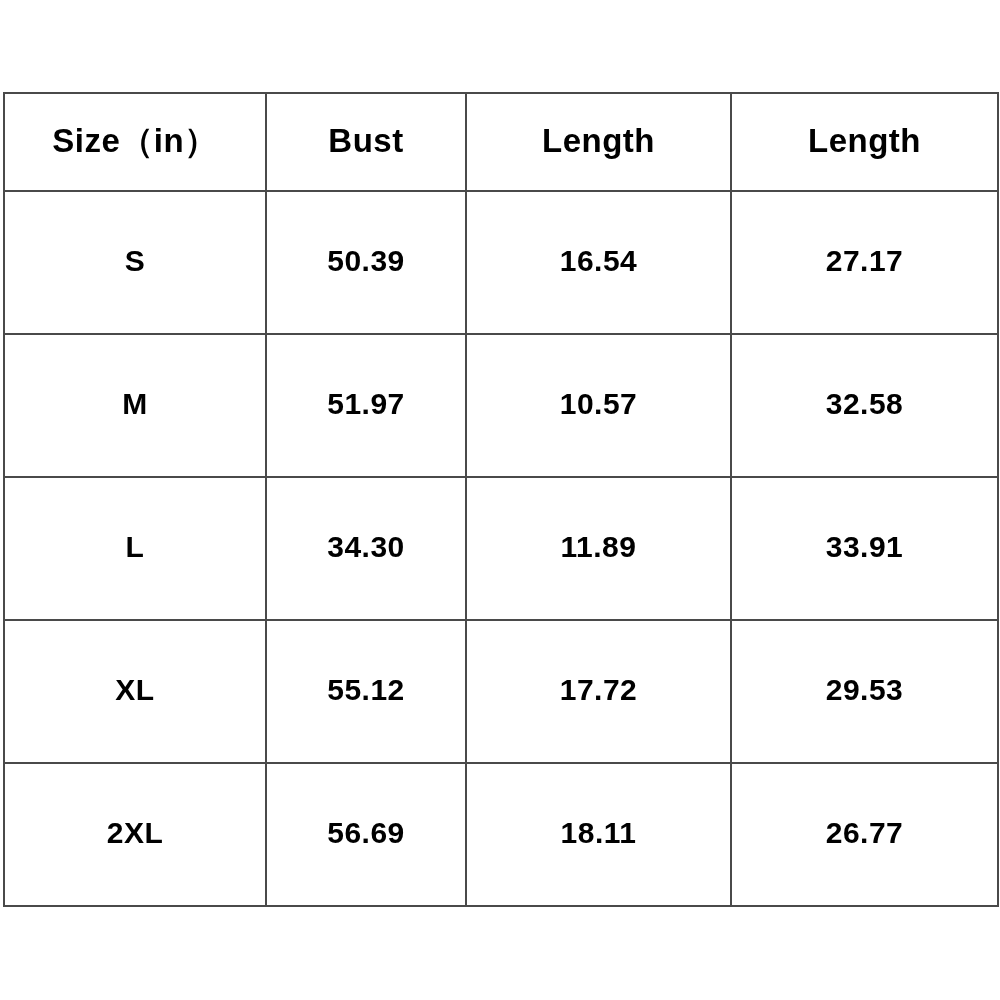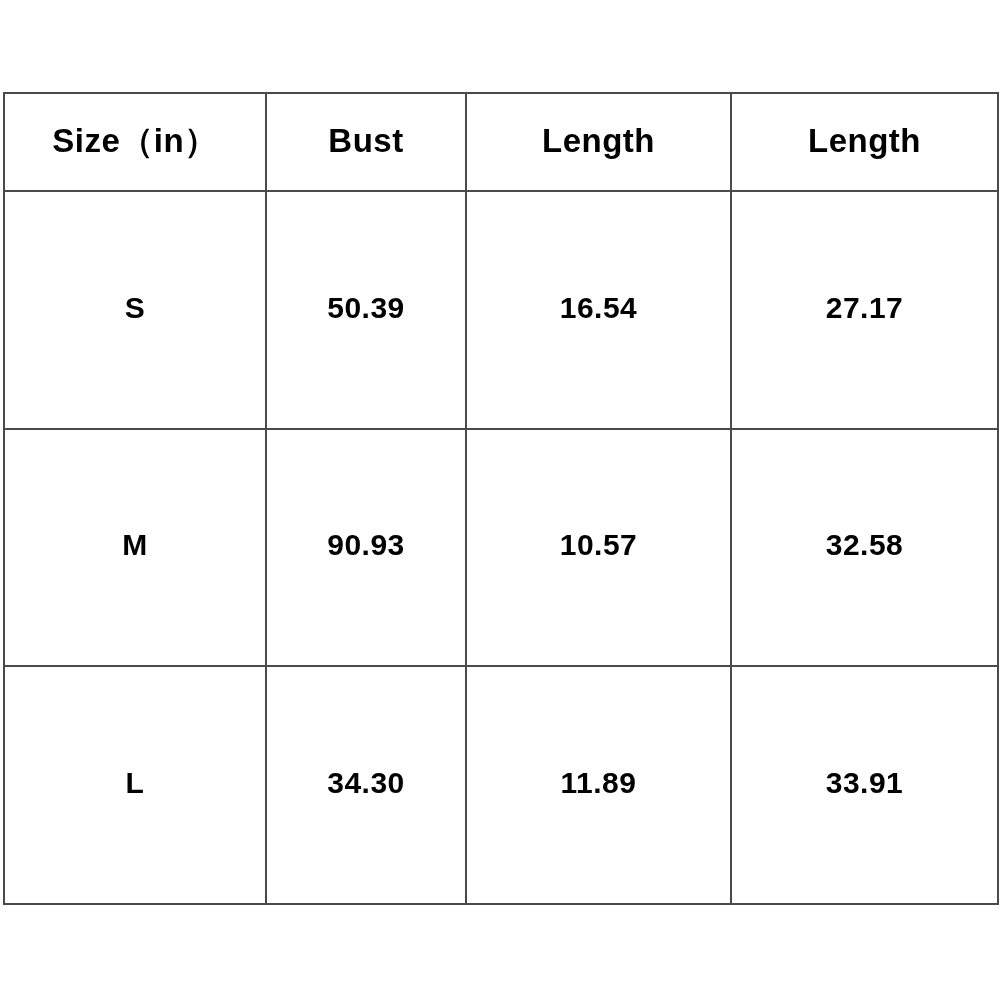--- a/index.html
+++ b/index.html
@@ -111,21 +111,21 @@
           </td>
         <td>
             <span class="cell-inner">27.17</span>
           </td>
       </tr>
       <tr>
         <td>
             <span class="cell-inner">M</span>
           </td>
         <td>
-            <span class="cell-inner">90.93</span>
+            <span class="cell-inner">51.97</span>
           </td>
         <td>
             <span class="cell-inner">10.57</span>
           </td>
         <td>
             <span class="cell-inner">32.58</span>
           </td>
       </tr>
       <tr>
         <td>
@@ -134,15 +134,43 @@
         <td>
             <span class="cell-inner">34.30</span>
           </td>
         <td>
             <span class="cell-inner">11.89</span>
           </td>
         <td>
             <span class="cell-inner">33.91</span>
           </td>
       </tr>
+      <tr>
+        <td>
+            <span class="cell-inner">XL</span>
+          </td>
+        <td>
+            <span class="cell-inner">55.12</span>
+          </td>
+        <td>
+            <span class="cell-inner">17.72</span>
+          </td>
+        <td>
+            <span class="cell-inner">29.53</span>
+          </td>
+      </tr>
+      <tr>
+        <td>
+            <span class="cell-inner">2XL</span>
+          </td>
+        <td>
+            <span class="cell-inner">56.69</span>
+          </td>
+        <td>
+            <span class="cell-inner">18.11</span>
+          </td>
+        <td>
+            <span class="cell-inner">26.77</span>
+          </td>
+      </tr>
     </tbody>
   </table>
 </div>
 
 </body></html>

